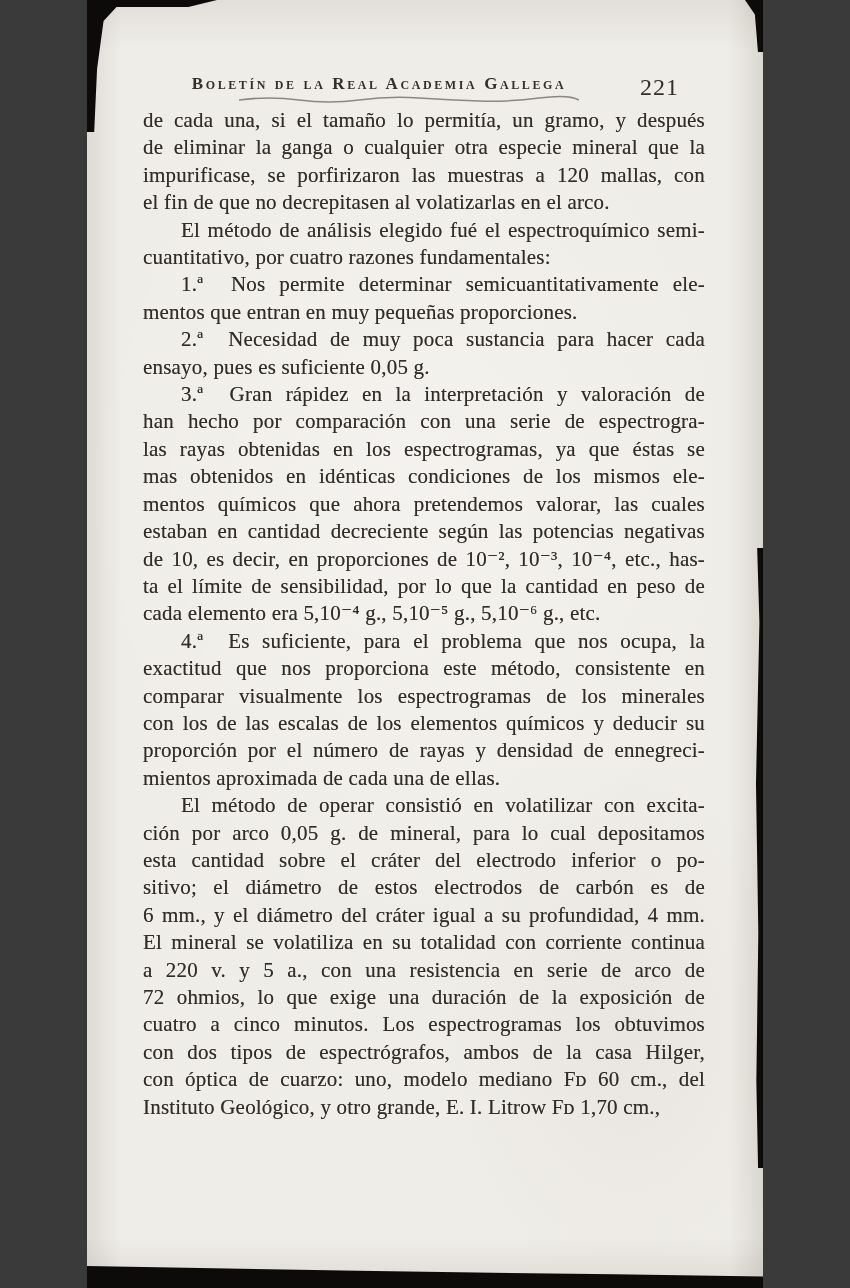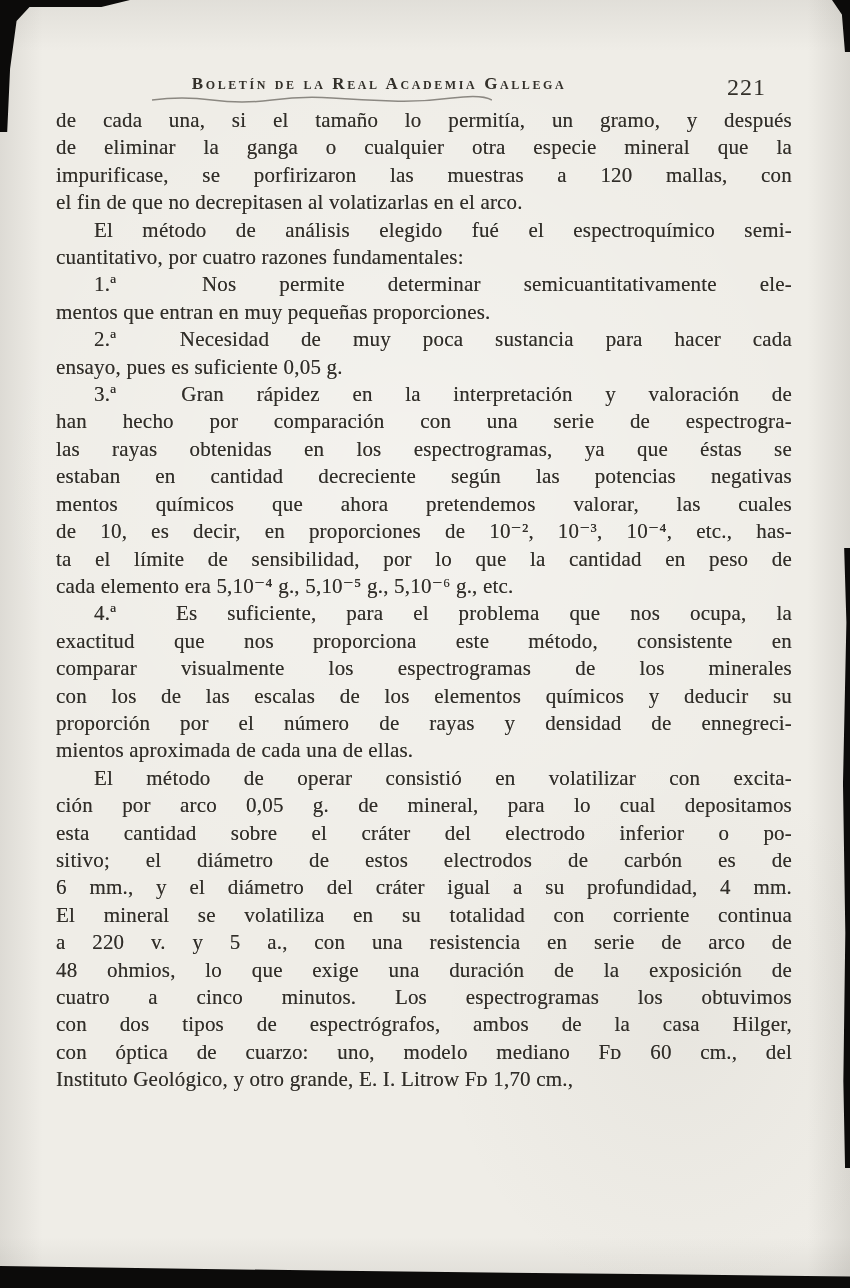--- a/index.html
+++ b/index.html
@@ -2,21 +2,21 @@
 <html><head>
 <meta charset="utf-8">
 <style>
   html, body {
     margin: 0;
     padding: 0;
     background: #3a3a3a;
   }
   .page {
     position: relative;
-    width: 850px;
+    width: 676px;
     height: 1288px;
     margin: 0 auto;
     overflow: hidden;
     background:
       radial-gradient(ellipse 70% 50% at 48% 38%, rgba(255,255,255,0.30), rgba(255,255,255,0) 70%),
       radial-gradient(ellipse 40% 30% at 80% 80%, rgba(120,115,105,0.06), rgba(0,0,0,0) 70%),
       linear-gradient(90deg, rgba(60,55,48,0.10), rgba(0,0,0,0) 5%, rgba(0,0,0,0) 95%, rgba(60,55,48,0.12)),
       linear-gradient(180deg, rgba(60,55,48,0.08), rgba(0,0,0,0) 4%, rgba(0,0,0,0) 96%, rgba(60,55,48,0.10)),
       #efede7;
     font-family: "Liberation Serif", "DejaVu Serif", serif;
@@ -134,43 +134,44 @@
         <div class="line last">mentos que entran en muy pequeñas proporciones.</div>
       </div>
       <div class="paragraph">
         <div class="line indent">2.ª&nbsp;&nbsp;Necesidad de muy poca sustancia para hacer cada</div>
         <div class="line last">ensayo, pues es suficiente 0,05 g.</div>
       </div>
       <div class="paragraph">
         <div class="line indent">3.ª&nbsp;&nbsp;Gran rápidez en la interpretación y valoración de</div>
         <div class="line">han hecho por comparación con una serie de espectrogra-</div>
         <div class="line">las rayas obtenidas en los espectrogramas, ya que éstas se</div>
+        <div class="line">mas obtenidos en idénticas condiciones de los mismos ele-</div>
+        <div class="line">mentos químicos que ahora pretendemos valorar, las cuales</div>
         <div class="line">estaban en cantidad decreciente según las potencias negativas</div>
-        <div class="line">mentos químicos que ahora pretendemos valorar, las cuales</div>
         <div class="line">de 10, es decir, en proporciones de 10⁻², 10⁻³, 10⁻⁴, etc., has-</div>
         <div class="line">ta el límite de sensibilidad, por lo que la cantidad en peso de</div>
         <div class="line last">cada elemento era 5,10⁻⁴ g., 5,10⁻⁵ g., 5,10⁻⁶ g., etc.</div>
       </div>
       <div class="paragraph">
         <div class="line indent">4.ª&nbsp;&nbsp;Es suficiente, para el problema que nos ocupa, la</div>
         <div class="line">exactitud que nos proporciona este método, consistente en</div>
         <div class="line">comparar visualmente los espectrogramas de los minerales</div>
         <div class="line">con los de las escalas de los elementos químicos y deducir su</div>
         <div class="line">proporción por el número de rayas y densidad de ennegreci-</div>
         <div class="line last">mientos aproximada de cada una de ellas.</div>
       </div>
       <div class="paragraph">
         <div class="line indent">El método de operar consistió en volatilizar con excita-</div>
         <div class="line">ción por arco 0,05 g. de mineral, para lo cual depositamos</div>
         <div class="line">esta cantidad sobre el cráter del electrodo inferior o po-</div>
         <div class="line">sitivo; el diámetro de estos electrodos de carbón es de</div>
         <div class="line">6 mm., y el diámetro del cráter igual a su profundidad, 4 mm.</div>
         <div class="line">El mineral se volatiliza en su totalidad con corriente continua</div>
         <div class="line">a 220 v. y 5 a., con una resistencia en serie de arco de</div>
-        <div class="line">48 ohmios, lo que exige una duración de la exposición de</div>
+        <div class="line">72 ohmios, lo que exige una duración de la exposición de</div>
         <div class="line">cuatro a cinco minutos. Los espectrogramas los obtuvimos</div>
         <div class="line">con dos tipos de espectrógrafos, ambos de la casa Hilger,</div>
         <div class="line">con óptica de cuarzo: uno, modelo mediano Fᴅ 60 cm., del</div>
         <div class="line last">Instituto Geológico, y otro grande, E. I. Litrow Fᴅ 1,70 cm.,</div>
       </div>
     </div>
 
   <div class="artifact art-top-left-wedge"></div>
   <div class="artifact art-top-edge"></div>
   <div class="artifact art-top-right"></div>

